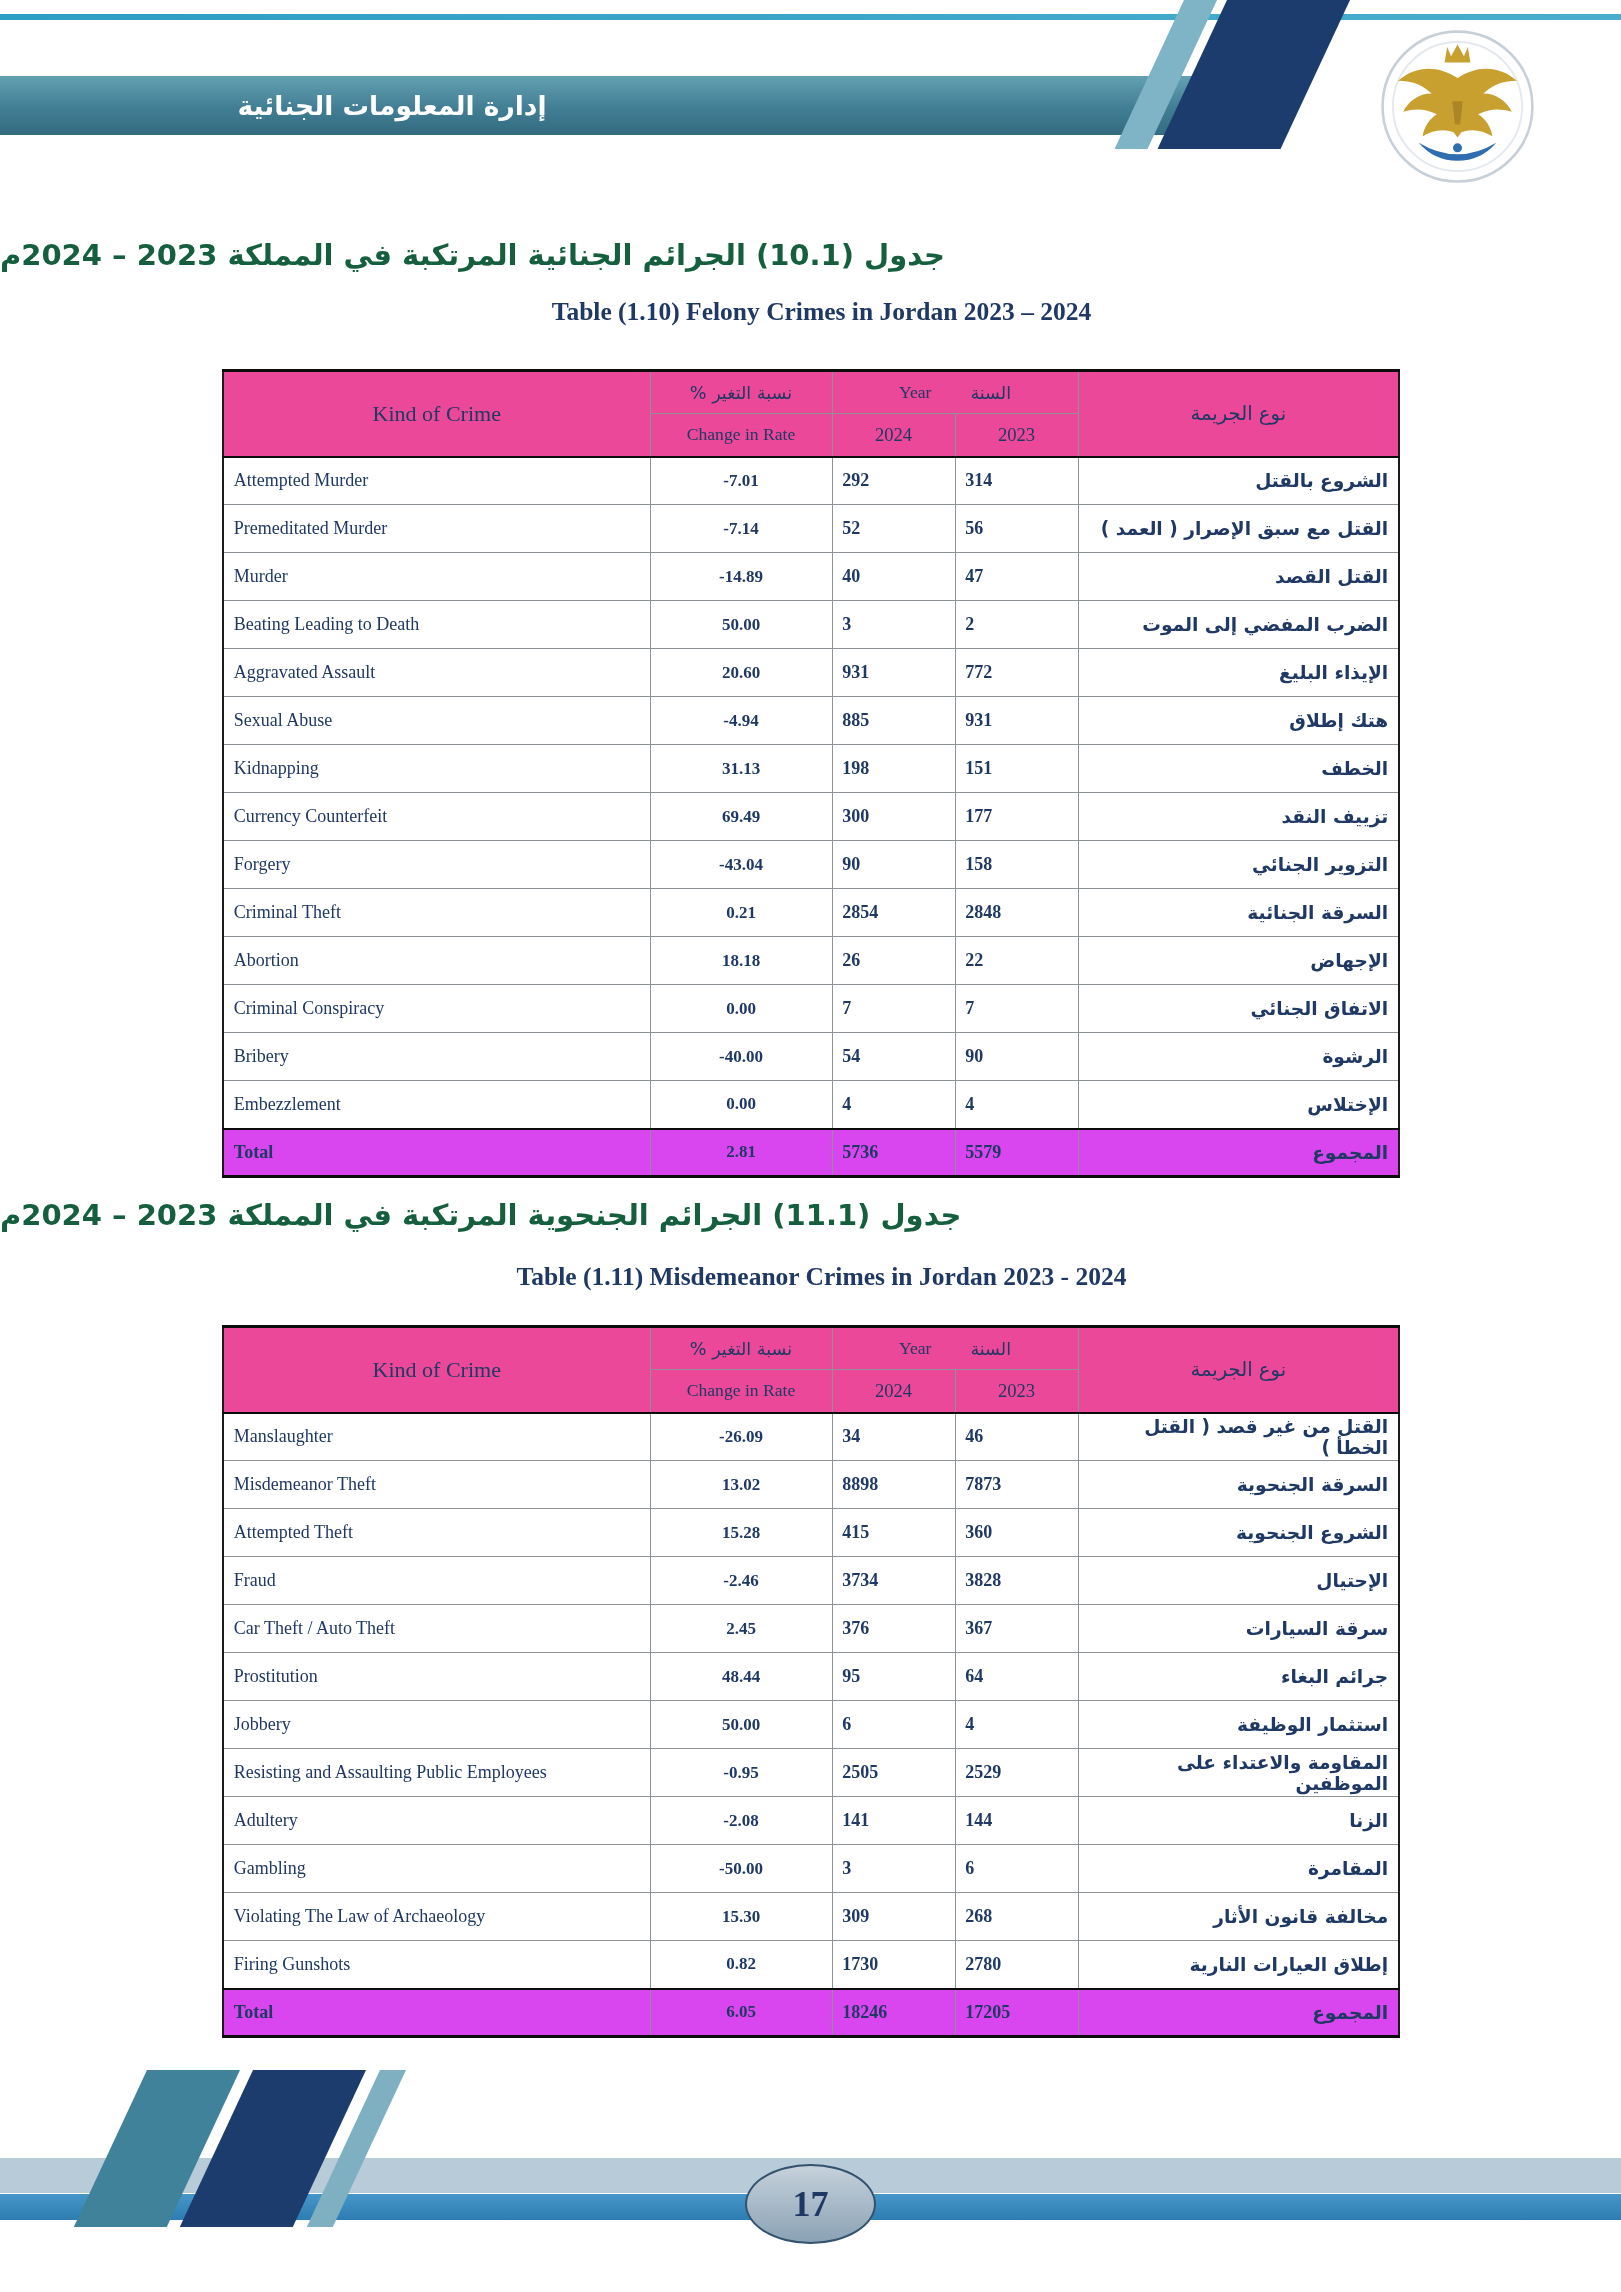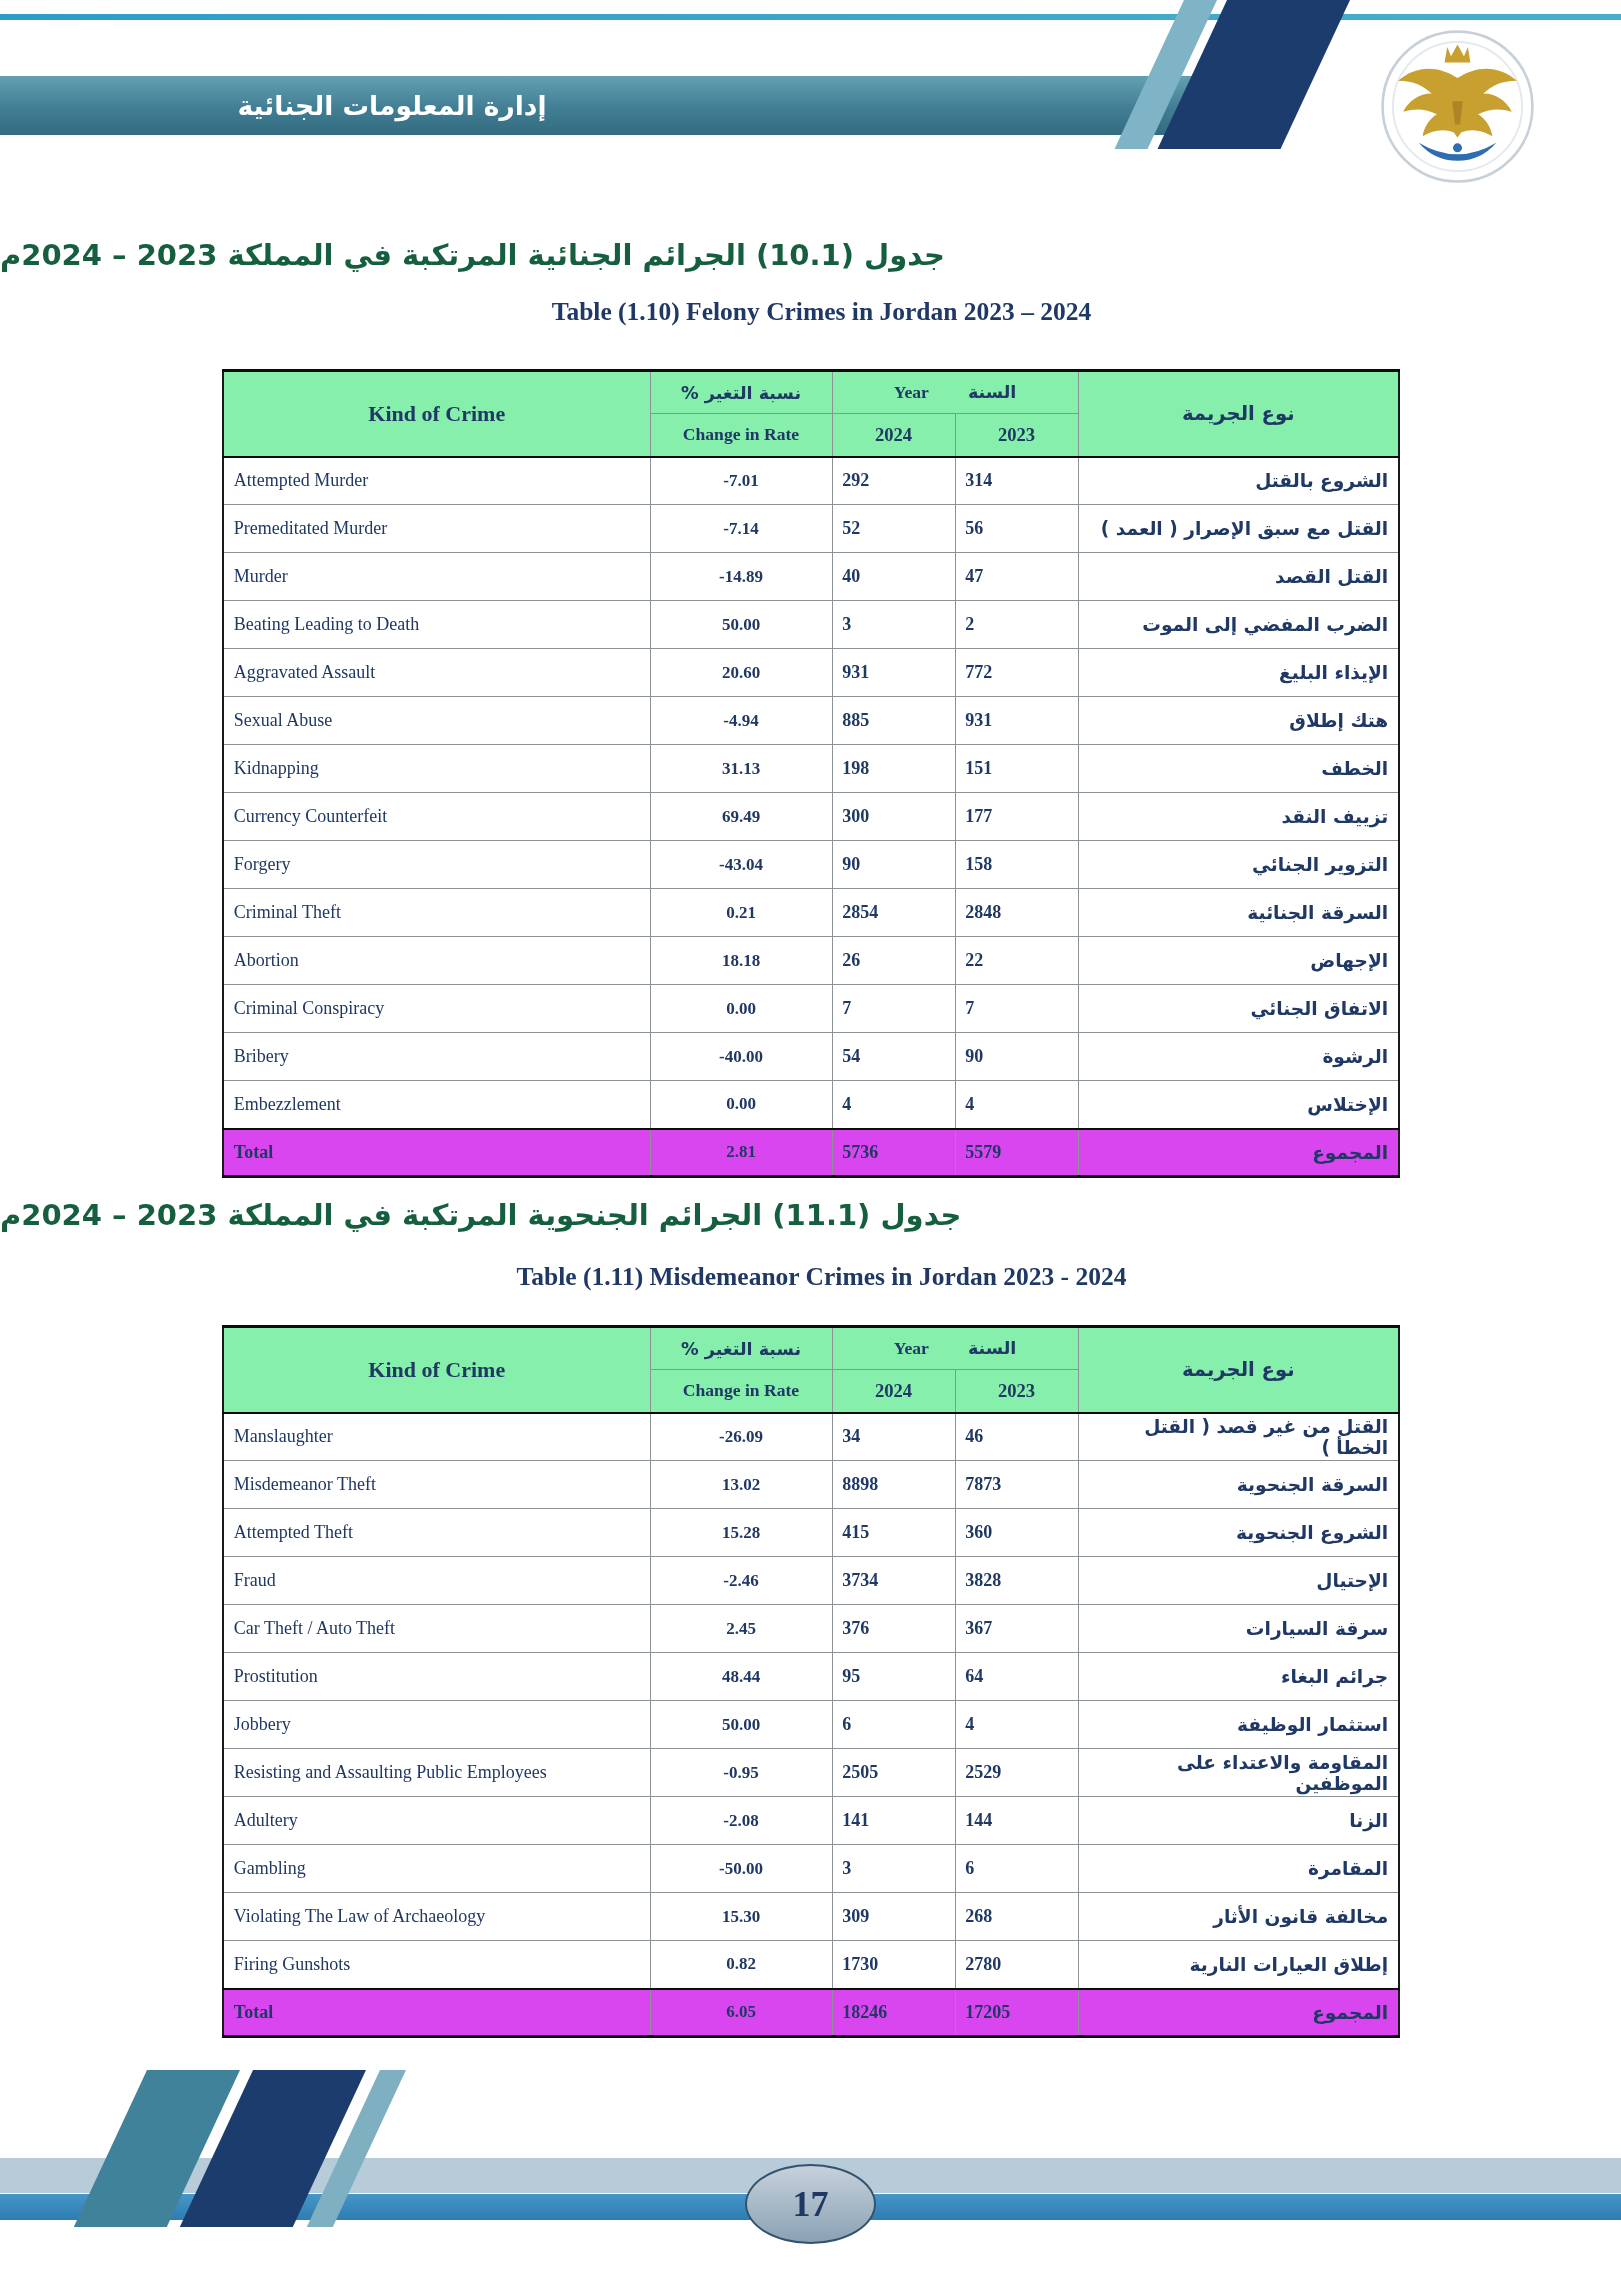--- a/index.html
+++ b/index.html
@@ -31,29 +31,29 @@
     font-family:"Liberation Serif",serif; font-weight:bold; font-size:25.5px; color:#1f3864;padding-left:22px; }
   #title1-ar { top:238px; } #title1-en { top:297px; }
   #title2-ar { top:1198px; } #title2-en { top:1262px; }
 
   
   .table-wrap { position:absolute; left:222px; width:1176px; }
   #table1-wrap { top:369px; } #table2-wrap { top:1325px; }
   table.crime-table { border-collapse:collapse; table-layout:fixed; width:1176px; background:#fff;
     border:2px solid #1a1a1a; border-top:3.9px solid #0c0c0c; border-bottom:3.9px solid #0c0c0c; }
   .crime-table th, .crime-table td { border:1px solid #8d9296; color:#1f3864; vertical-align:middle; padding:0 9.8px; }
-  .crime-table thead th { height:43px; font-weight:bold; text-align:center; background:#86efac; }
+  .crime-table thead th { height:43px; font-weight:normal; text-align:center; background:#ec4899; }
   .crime-table tbody td { height:48px; }
   .crime-table tbody tr:first-child td { border-top:2.9px solid #0c0c0c; }
   .th-kind { font-size:22px; }
   .th-crime-ar { font-size:19.6px; font-family:"DejaVu Sans",sans-serif; }
   .th-change { font-size:17.6px; font-family:"DejaVu Sans",sans-serif; }
   .th-change-en { font-size:17.6px; font-family:"Liberation Serif",serif; }
   .th-year { font-size:17.6px; }
-  .th-year .pair { display:inline-flex; gap:39px; align-items:flex-start; }
+  .th-year .pair { display:inline-flex; gap:39px; align-items:flex-end; }
   .th-year .year-ar { font-family:"DejaVu Sans",sans-serif; }
   .th-y { font-size:18.6px; }
   .c-en  { text-align:left;  font-size:18px; padding-left:15.7px; }
   .c-chg { text-align:center; font-size:17px; font-weight:bold; }
   .c-num { text-align:left; font-size:18px; font-weight:bold;margin-top:24px; }
   .c-ar  { text-align:right; font-size:18.6px; font-weight:bold; font-family:"DejaVu Sans",sans-serif; padding-right:15.7px; }
   .total-row td { border-top:2.9px solid #0c0c0c; background:#d946ef; font-weight:bold; }
 
   
   .f-bar-light { position:absolute; left:0; top:2158px; width:100%; height:35px; background:#b8cbd9; z-index:1; }

